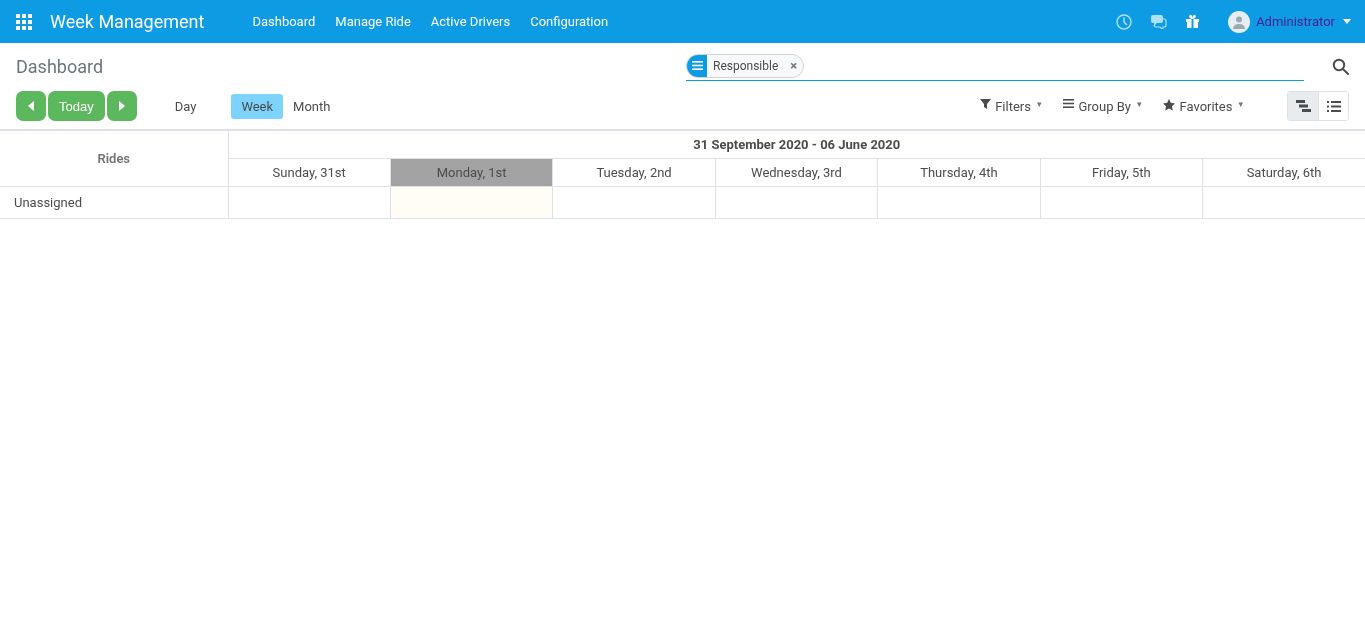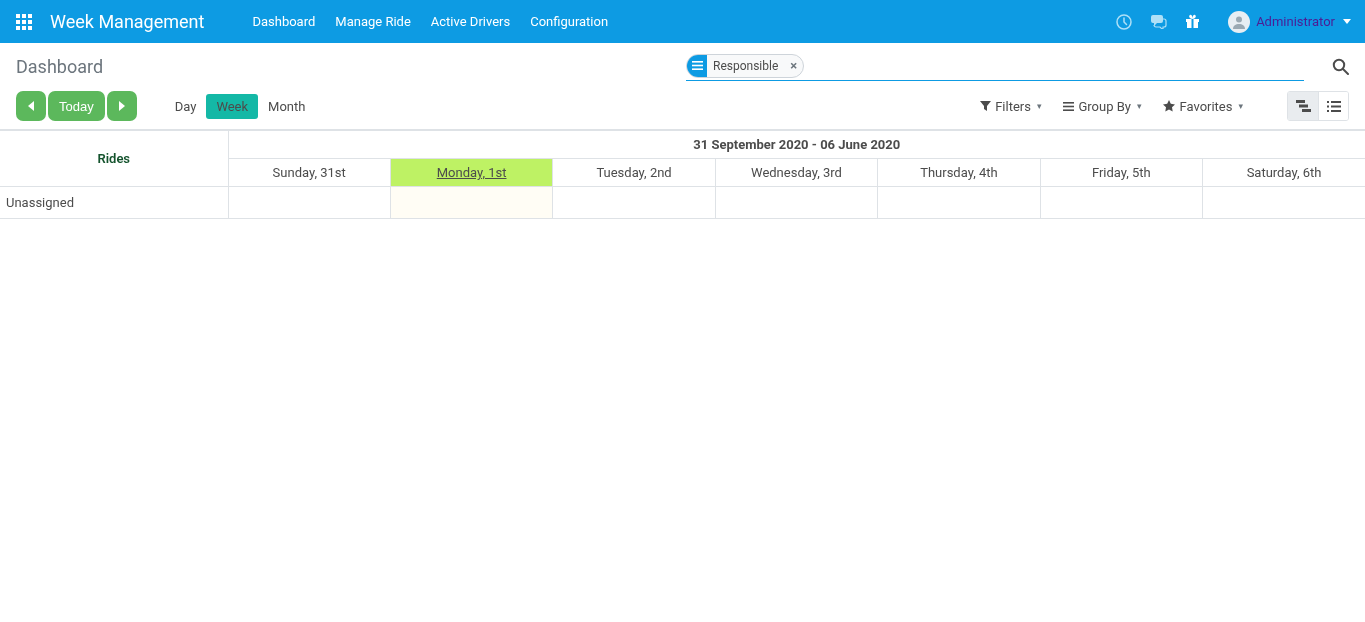--- a/index.html
+++ b/index.html
@@ -77,42 +77,42 @@
   .btn {
     border: 1px solid transparent; border-radius: 7px;
     padding: 4px 10px; font-size:13px; cursor:pointer; display:inline-flex; align-items:center; justify-content:center;
     height: 30px; min-width: 30px;
   }
   .btn-green { background:#5cb85c; color:#fff; }
   .scale-group { margin-left: 28px; display:inline-flex; }
   .scale-btn {
     padding: 5px 10px; cursor:pointer; color:#4c4c4c; border-radius:3px;
   }
-  .scale-btn.active { background:#14b8a6; }
+  .scale-btn.active { background:#7dd3fc;margin-left:25px; }
   
   .search-options { margin-left: auto; display:flex; gap: 22px; align-items:center; }
-  .search-opt { cursor:pointer; color:#4c4c4c; display:inline-flex; align-items:center; gap:4px; }
+  .search-opt { cursor:pointer; color:#4c4c4c; display:inline-flex; align-items:flex-start; gap:4px; }
   .caret-sm { font-size:9px; margin-left:2px; color:#6c757d;}
   
   .view-switch { display:inline-flex; margin-left: 22px; border:1px solid #dee2e6; border-radius:3px; overflow:hidden; }
   .view-btn { width:30px; height:28px; display:inline-flex; align-items:center; justify-content:center; cursor:pointer; background:#fff; }
   .view-btn.active { background:#e9ecef; }
   .view-btn + .view-btn { border-left:1px solid #dee2e6; }
   
   
   .gantt { width:100%; border-collapse:collapse; table-layout:fixed; }
   .gantt th, .gantt td { border:1px solid #dee2e6; }
   .gantt .side-head {
-    width: 228px; text-align:center; font-weight:600; color:#14532d; font-size:13px;
+    width: 228px; text-align:center; font-weight:600; color:#737373; font-size:13px;
     vertical-align: middle; border-left:none;
   }
   .gantt .range-head { text-align:center; font-size:13px; color:#4c4c4c; padding:6px 0; border-right:none; }
   .gantt .day-head { text-align:center; font-size:13px; color:#4c4c4c; padding:6px 0; font-weight:400;}
-  .gantt .day-head.today { background:#bef264;text-decoration:underline; }
-  .gantt .row-label { padding: 7px 6px; font-size:13px; color:#4c4c4c; border-left:none; }
+  .gantt .day-head.today { background:#a3a3a3; }
+  .gantt .row-label { padding: 7px 14px; font-size:13px; color:#4c4c4c; border-left:none; }
   .gantt .cell { height:32px; }
   .gantt .cell.today { background:#fffdf5; }
   .gantt tr.data-row td:last-child, .gantt tr th:last-child { border-right: none; }
 
   svg { display:block; }
 </style>
 </head>
 <body>
 
 <div class="navbar">

